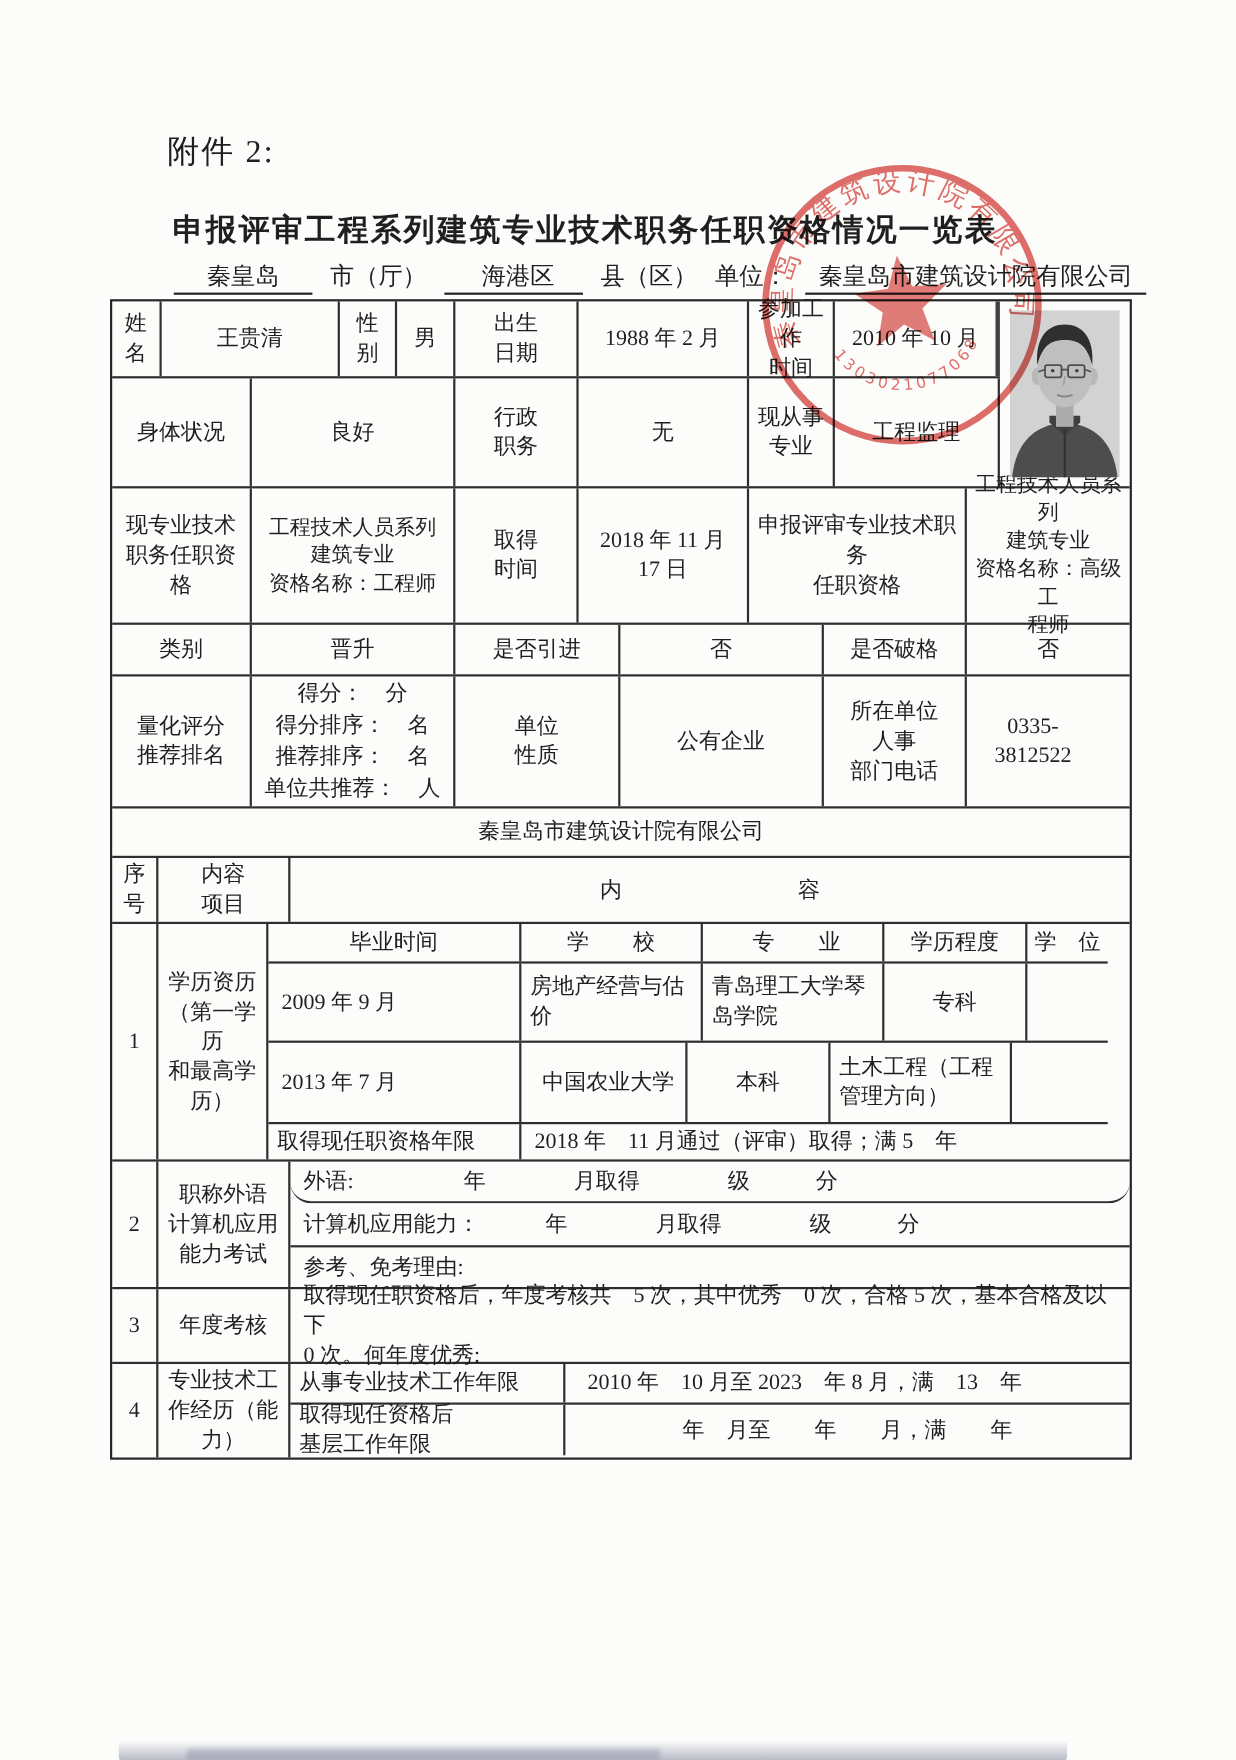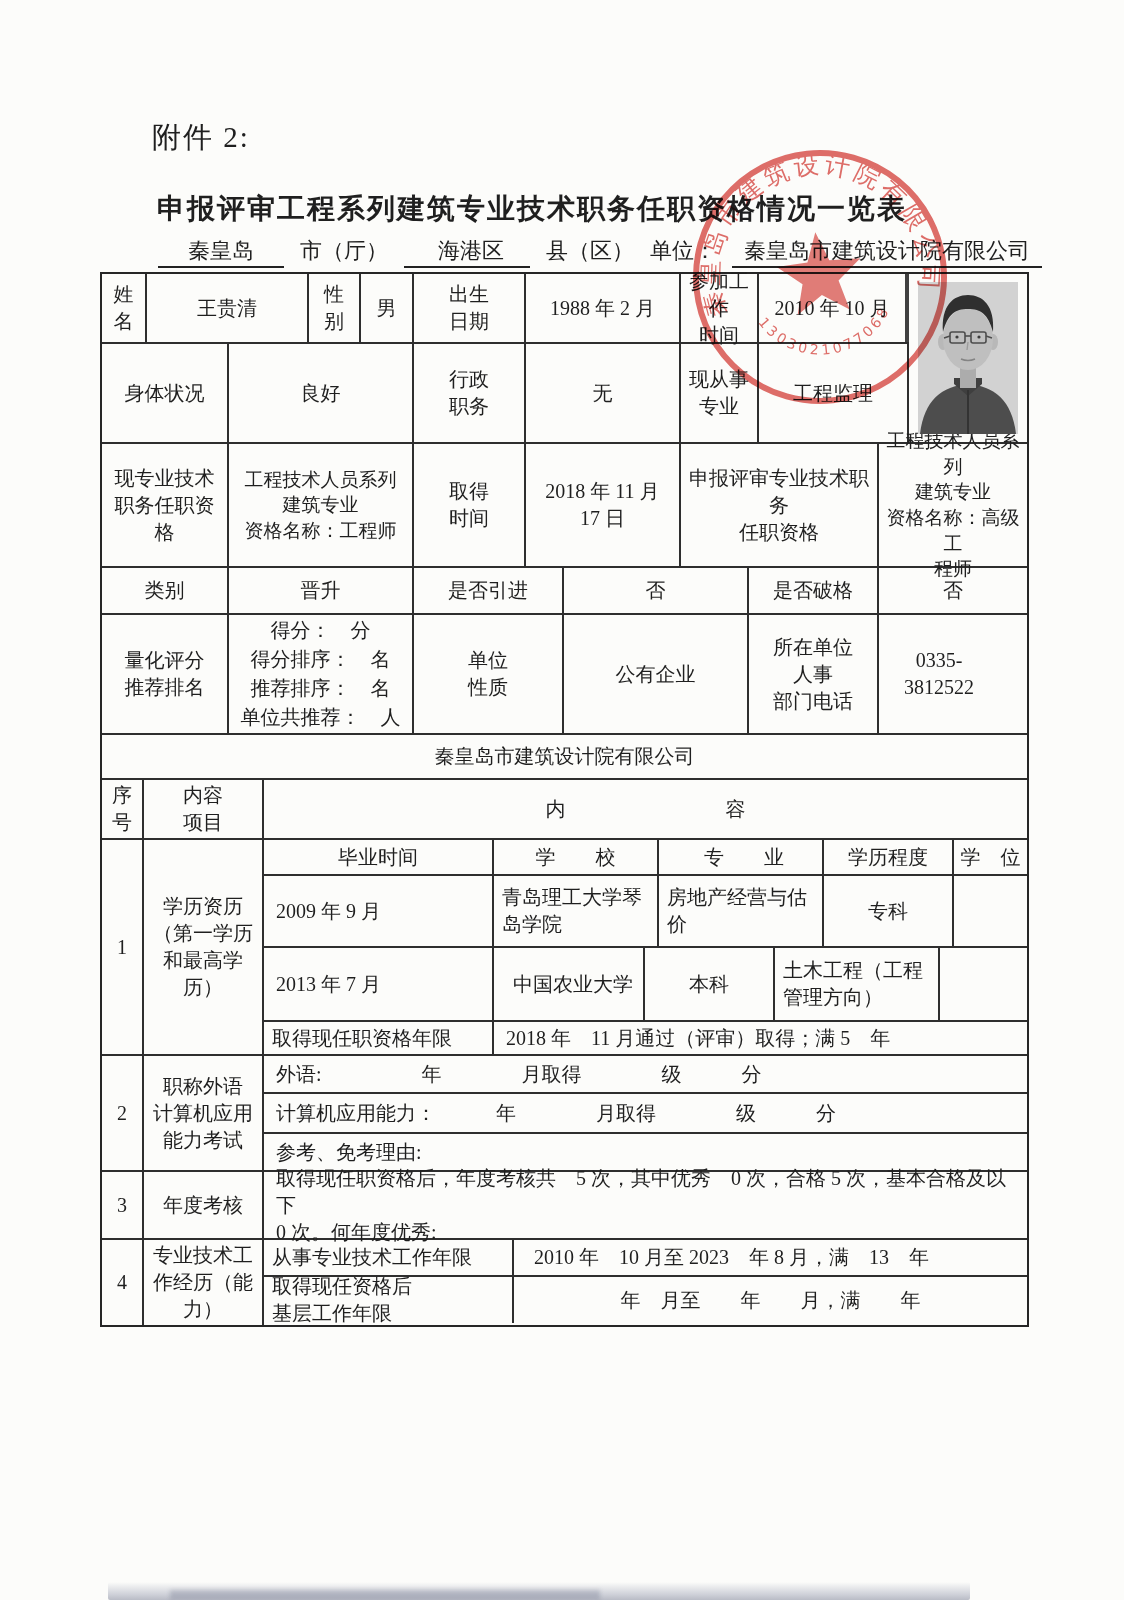--- a/index.html
+++ b/index.html
@@ -162,36 +162,36 @@
   <div class="r" style="height:58px;">
     <div class="c" style="width:42px;">序
 号</div>
     <div class="c" style="width:120px;">内容
 项目</div>
     <div class="c last" style="width:763px;">内　　　　　　　　容</div>
   </div>
 
   <div class="r">
     <div class="c" style="width:42px;">1</div>
-    <div class="c" style="width:120px;font-family:Liberation Serif, serif;">学历资历
+    <div class="c" style="width:100px;font-family:Liberation Serif, serif;">学历资历
 （第一学历
 和最高学
 历）</div>
     <div class="cw" style="width:763px;">
       <div class="r" style="height:34px;">
         <div class="c" style="width:230px;">毕业时间</div>
         <div class="c" style="width:165px;">学　　校</div>
         <div class="c" style="width:165px;padding-left:11px;">专　　业</div>
         <div class="c" style="width:130px;">学历程度</div>
         <div class="c last" style="width:73px;">学　位</div>
       </div>
       <div class="r" style="height:70px;">
         <div class="c left" style="width:230px;">2009 年 9 月</div>
+        <div class="c left" style="width:165px;padding-left:8px;">房地产经营与估价</div>
         <div class="c left" style="width:165px;padding-left:8px;">青岛理工大学琴岛学院</div>
-        <div class="c left" style="width:165px;padding-left:8px;">房地产经营与估价</div>
         <div class="c" style="width:130px;">专科</div>
         <div class="c last" style="width:73px;"></div>
       </div>
       <div class="r" style="height:72px;">
         <div class="c left" style="width:230px;">2013 年 7 月</div>
         <div class="c left" style="width:151px;padding-left:19px;">中国农业大学</div>
         <div class="c" style="width:130px;">本科</div>
         <div class="c left" style="width:165px;padding-left:8px;">土木工程（工程管理方向）</div>
         <div class="c last" style="width:73px;"></div>
       </div>
@@ -201,21 +201,21 @@
       </div>
     </div>
   </div>
 
   <div class="r">
     <div class="c" style="width:42px;">2</div>
     <div class="c" style="width:120px;">职称外语
 计算机应用
 能力考试</div>
     <div class="cw" style="width:763px;">
-      <div class="r" style="height:36px;">
+      <div class="r" style="height:36px;border-radius:19px;">
         <div class="c last left" style="width:763px;">外语:　　　　　年　　　　月取得　　　　级　　　分</div>
       </div>
       <div class="r" style="height:38px;">
         <div class="c last left" style="width:763px;">计算机应用能力：　　　年　　　　月取得　　　　级　　　分</div>
       </div>
       <div class="r" style="height:36px;">
         <div class="c last left" style="width:763px;">参考、免考理由:</div>
       </div>
     </div>
   </div>

